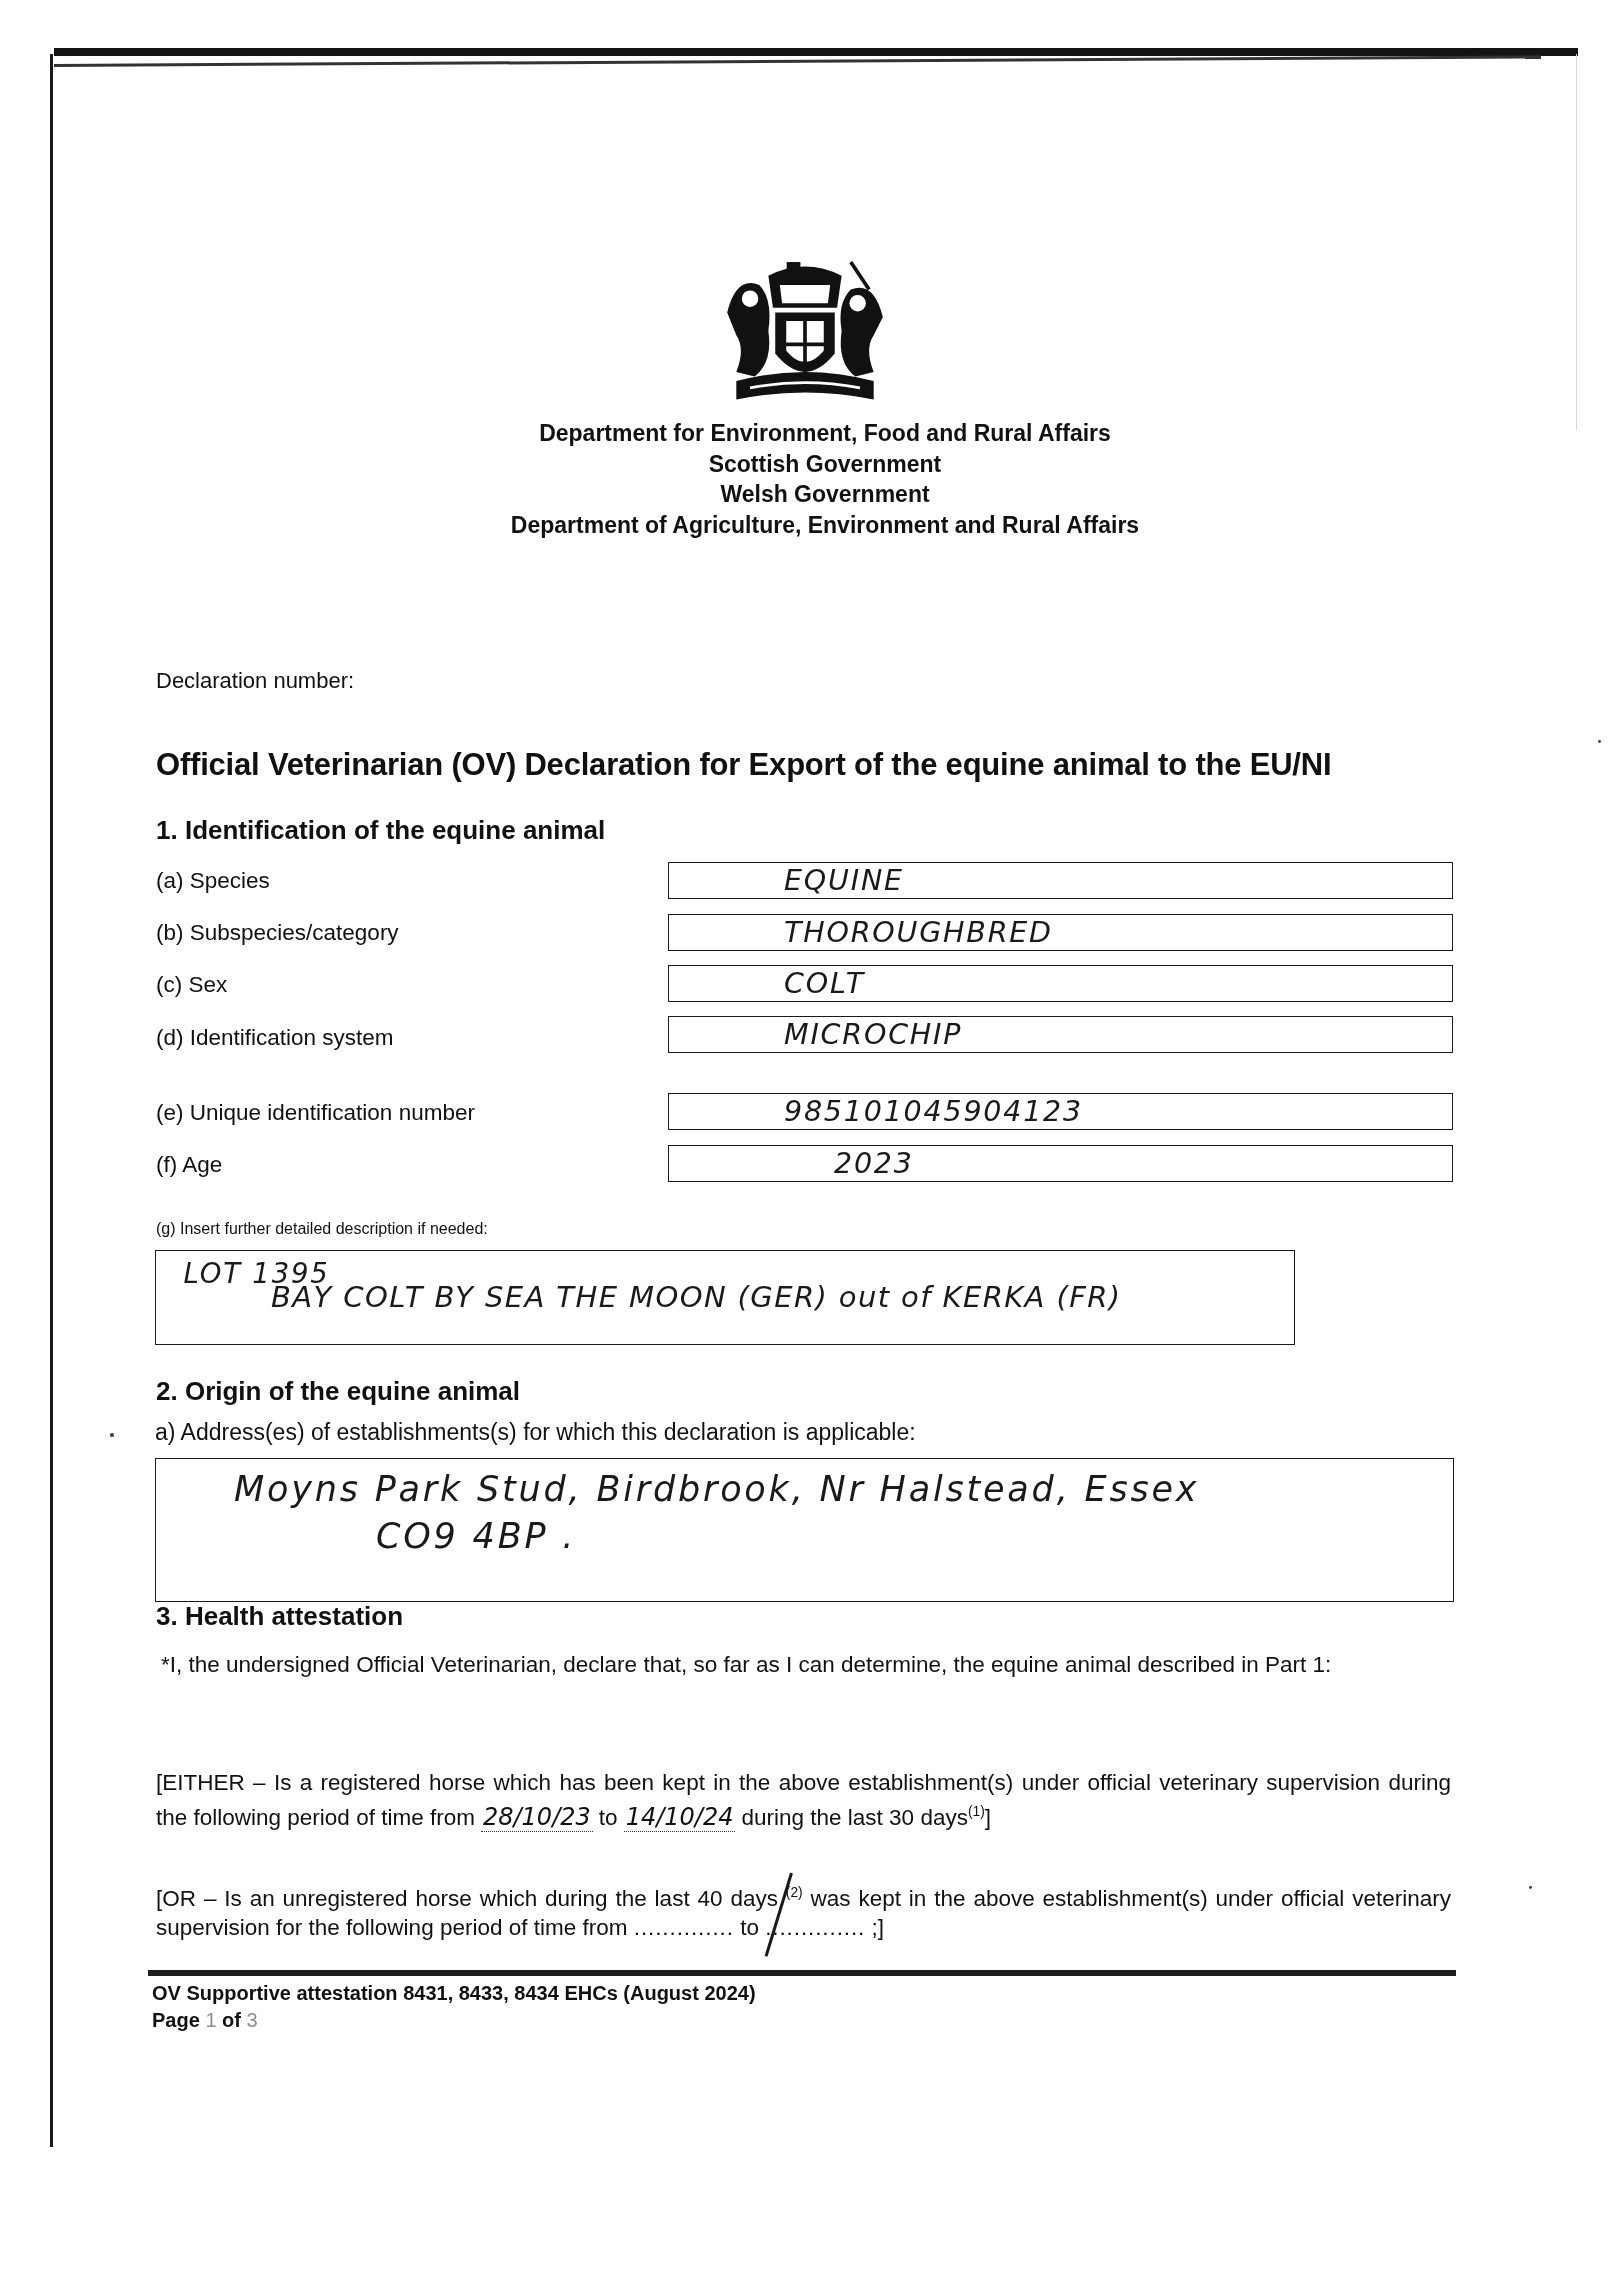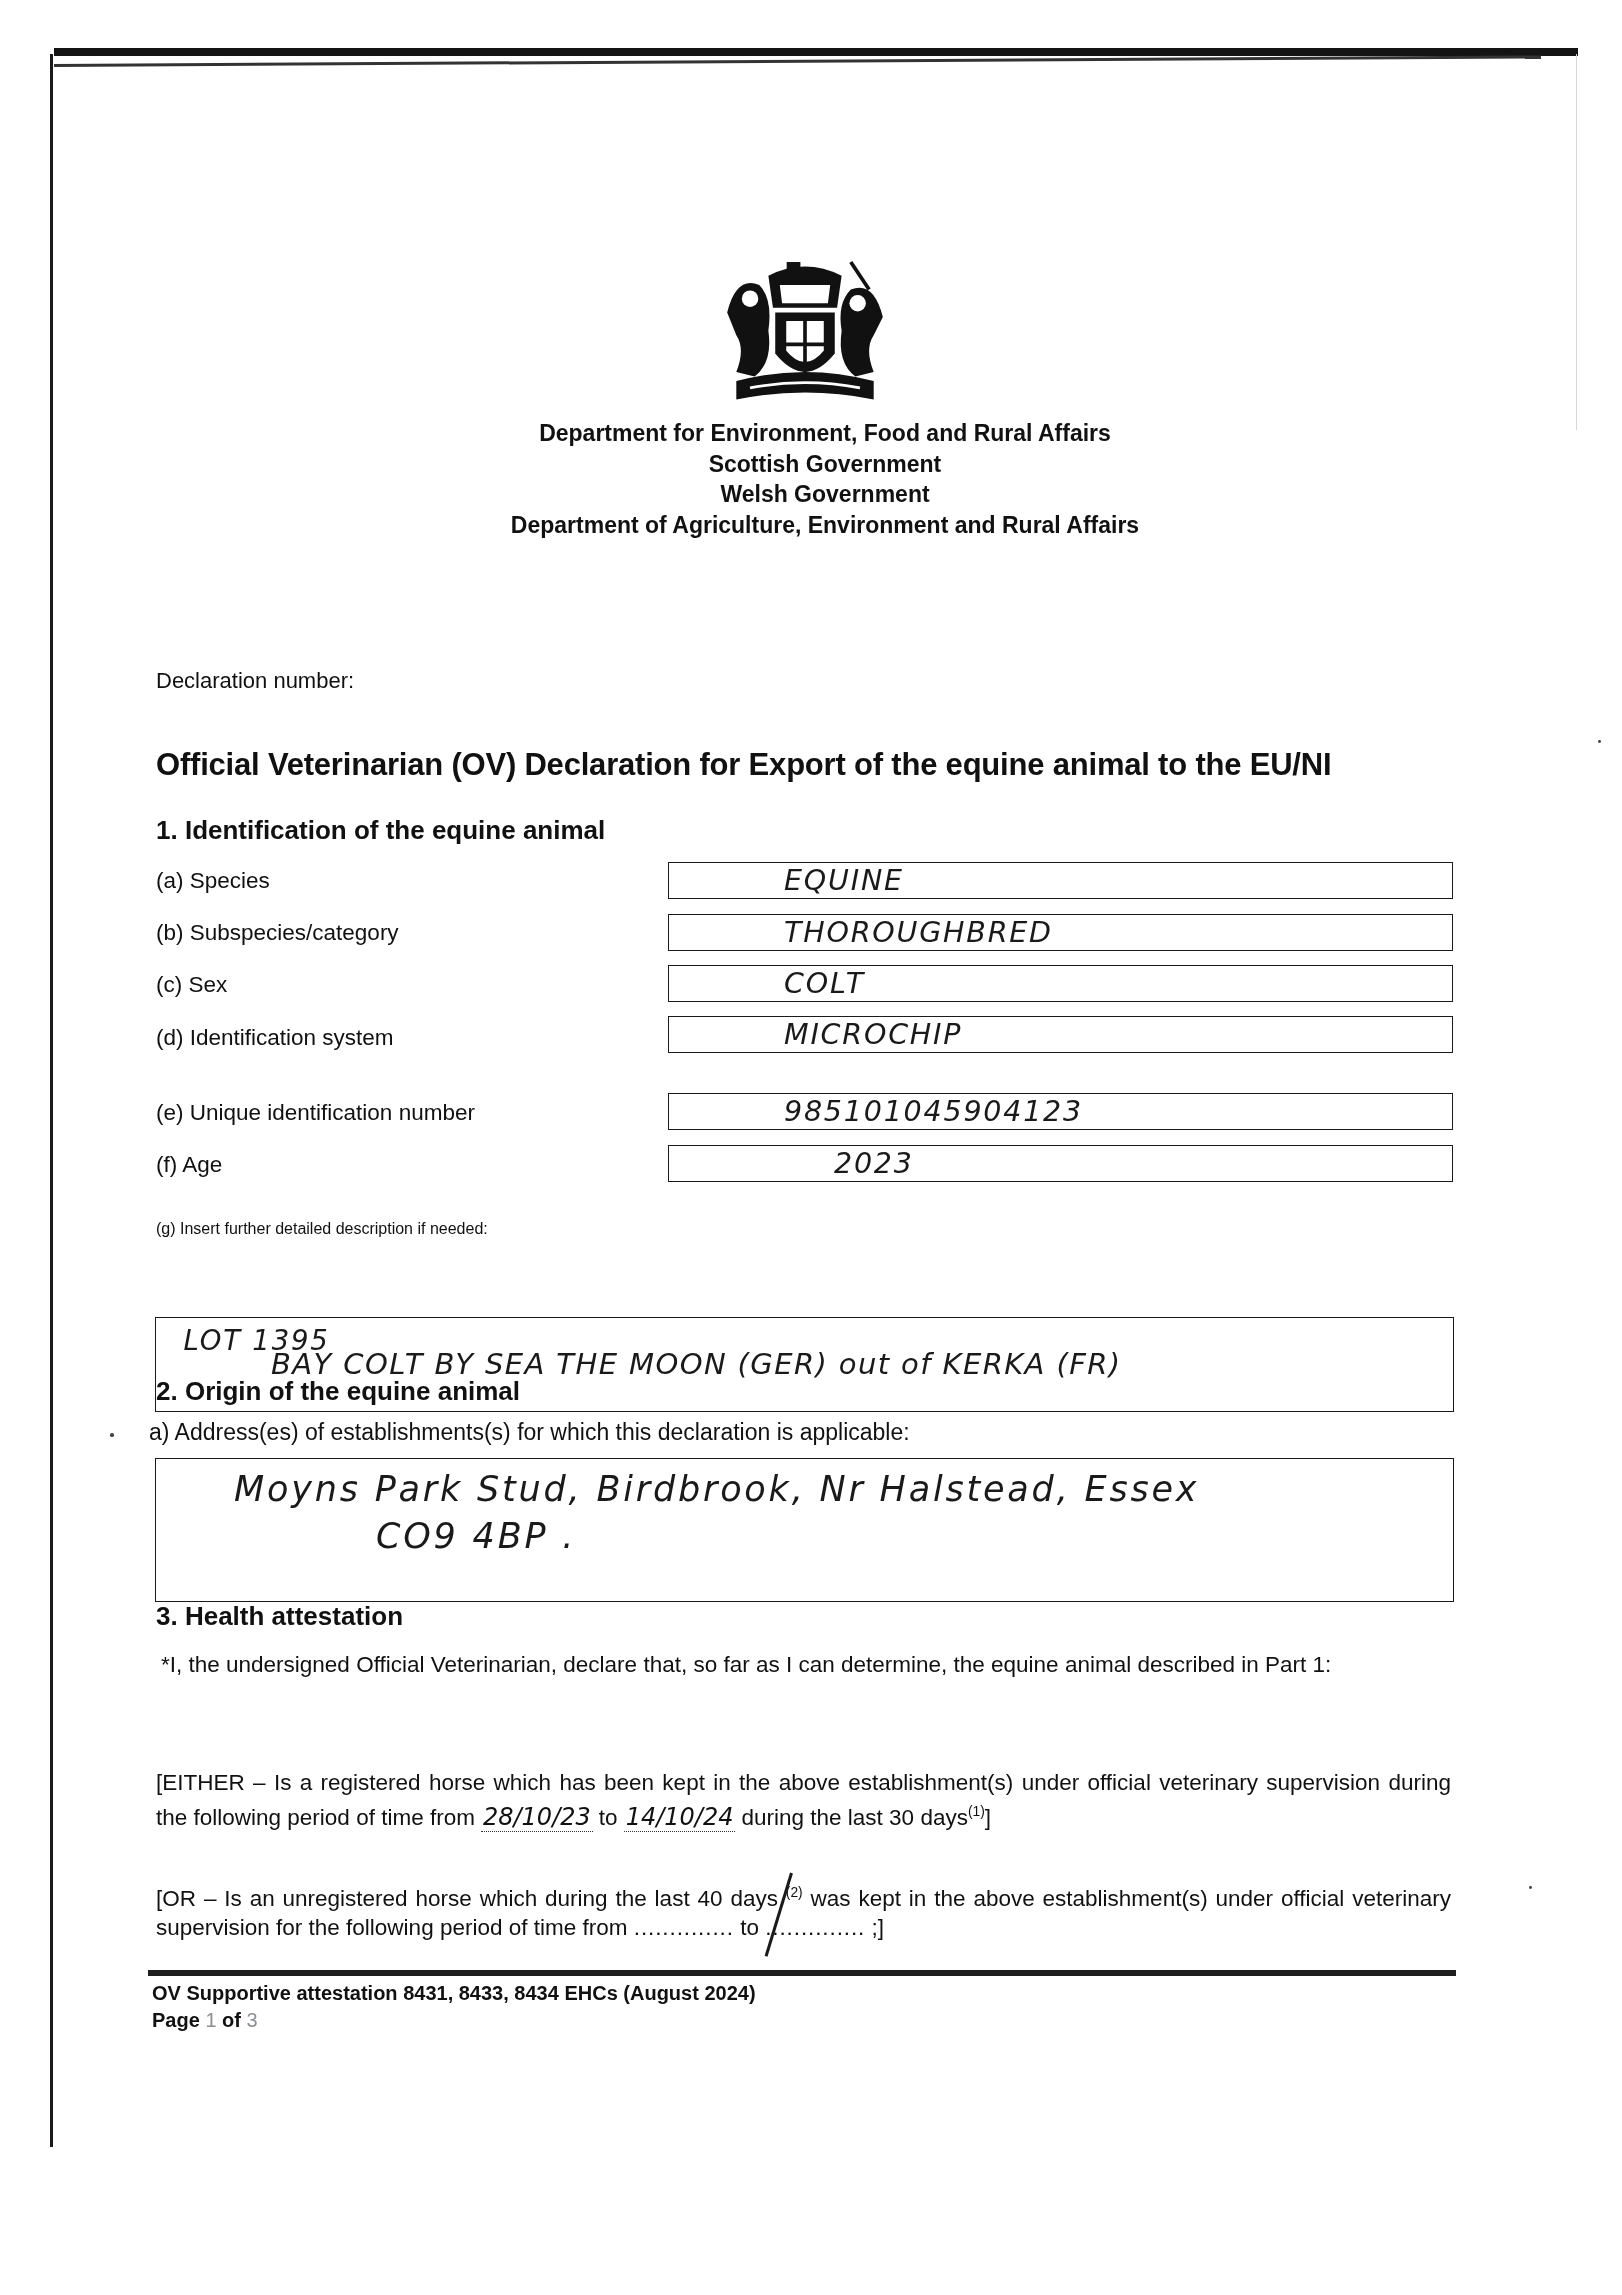--- a/index.html
+++ b/index.html
@@ -27,25 +27,25 @@
     position: absolute; left: 668px; width: 785px; height: 37px;
     border: 1.8px solid #1a1a1a; box-sizing: border-box;
   }
   .hand {
     font-family: "DejaVu Sans", sans-serif; font-style: italic; font-weight: normal;
     font-size: 28.5px; color: #1a1a1a; white-space: nowrap; position: absolute; letter-spacing: 1.8px;
   }
   .field-box .hand { left: 115px; top: 0.9px; }
 
   .desc-label { position: absolute; left: 156px; top: 1220px; font-size: 16px; }
-  .desc-box { position: absolute; left: 155px; top: 1317px; width: 1299px; height: 95px; border: 1.8px solid #1a1a1a; border-right-width: 1.4px; box-sizing: border-box; }
+  .desc-box { position: absolute; left: 155px; top: 1250px; width: 1140px; height: 95px; border: 1.8px solid #1a1a1a; border-right-width: 1.4px; box-sizing: border-box; }
   .desc-lot { left: 27.5px; top: 6.4px; font-size: 27.5px; }
   .desc-text { left: 115px; top: 29px; font-size: 29px; letter-spacing: 1.4px; }
 
-  .addr-label { position: absolute; left: 149px; top: 1419px; font-size: 23px; }
+  .addr-label { position: absolute; left: 155px; top: 1419px; font-size: 23px; }
   .addr-box { position: absolute; left: 155px; top: 1458px; width: 1299px; height: 144px; border: 1.8px solid #1a1a1a; border-left-width: 1.4px; box-sizing: border-box; }
   .addr-line1 { left: 78px; top: 10px; font-size: 35px; letter-spacing: 2.8px; }
   .addr-line2 { left: 220px; top: 57px; font-size: 35px; letter-spacing: 2.8px; }
 
   .para { position: absolute; left: 156px; width: 1295px; font-size: 22.5px; line-height: 29px; text-align: justify; }
   .p-intro { top: 1650px; left: 161px; }
   .p-either { top: 1768px; }
   .p-or { top: 1878px; }
   .inline-hand { font-family: "DejaVu Sans", sans-serif; font-style: italic; font-size: 24px; border-bottom: 1.8px dotted #333; padding: 0 1.8px; }
   .dots { letter-spacing: 0.9px; }

